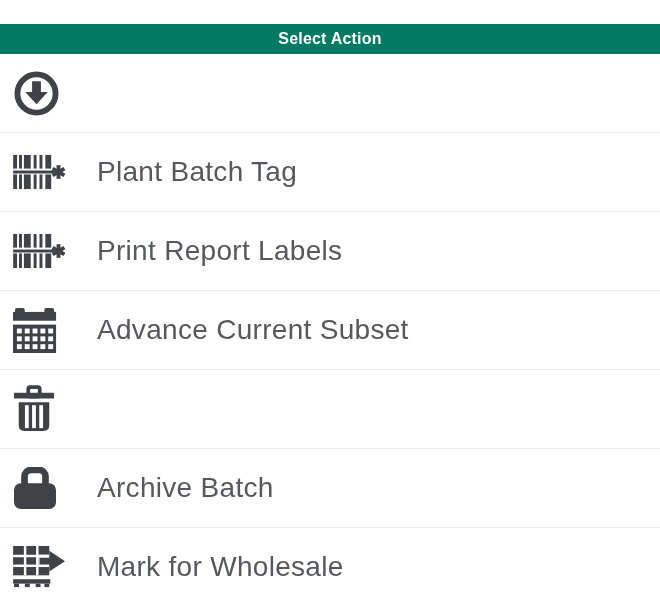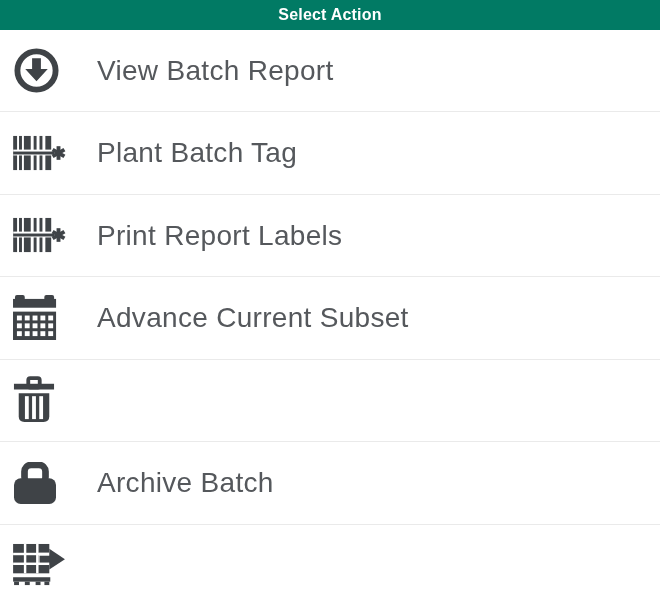--- a/index.html
+++ b/index.html
@@ -6,21 +6,21 @@
   html, body { width: 660px; height: 606px; background: #ffffff; overflow: hidden; }
   body { font-family: "Liberation Sans", "DejaVu Sans", sans-serif; }
 
   .dialog { width: 660px; height: 606px; display: flex; flex-direction: column; background: #fff; }
 
   .dialog-header {
     height: 30px; flex: 0 0 30px;
     background: #017A64;
     color: #ffffff;
     display: flex; align-items: center; justify-content: center;
-    font-size: 16px; font-weight: 700; letter-spacing: 0.2px;
+    font-size: 16px; font-weight: 700; letter-spacing: 0.2px; margin-top: 24px;
   }
 
   .menu { flex: 1 1 auto; display: flex; flex-direction: column; }
 
   .menu-item {
     flex: 1 1 0;
     display: flex; align-items: center;
     border-bottom: 1px solid #EAEAEA;
     background: #fff;
     cursor: pointer;
@@ -54,21 +54,20 @@
 
   <div class="menu">
 
     <div class="menu-item">
       <span class="icon-wrap">
         <svg class="ic" viewBox="0 0 48 48" width="47" height="47">
           <circle class="stroke" cx="24" cy="24" r="19.5" stroke-width="6"></circle>
           <path d="M24 35 L12.5 22.5 L19.5 22.5 L19.5 11.5 L28.5 11.5 L28.5 22.5 L35.5 22.5 Z"></path>
         </svg>
       </span>
-      <span class="item-label">View Batch Report</span>
     </div>
 
     <div class="menu-item">
       <span class="icon-wrap">
         <svg class="ic" viewBox="0 0 54 40" width="53" height="39">
           <rect x="0" y="2" width="4" height="35"></rect>
           <rect x="6" y="2" width="3" height="35"></rect>
           <rect x="11" y="2" width="7" height="35"></rect>
           <rect x="21" y="2" width="3" height="35"></rect>
           <rect x="27" y="2" width="3" height="35"></rect>
@@ -173,16 +172,17 @@
           </g>
           <rect x="27" y="13" width="12" height="7"></rect>
           <polygon points="37,6 53,16.5 37,27"></polygon>
           <rect x="0" y="35" width="38" height="4.5"></rect>
           <rect x="1" y="39.5" width="5" height="3.5"></rect>
           <rect x="12" y="39.5" width="5" height="3.5"></rect>
           <rect x="23" y="39.5" width="5" height="3.5"></rect>
           <rect x="32" y="39.5" width="5" height="3.5"></rect>
         </svg>
       </span>
+      <span class="item-label">Mark for Wholesale</span>
     </div>
 
   </div>
 </div>
 
 </body></html>

